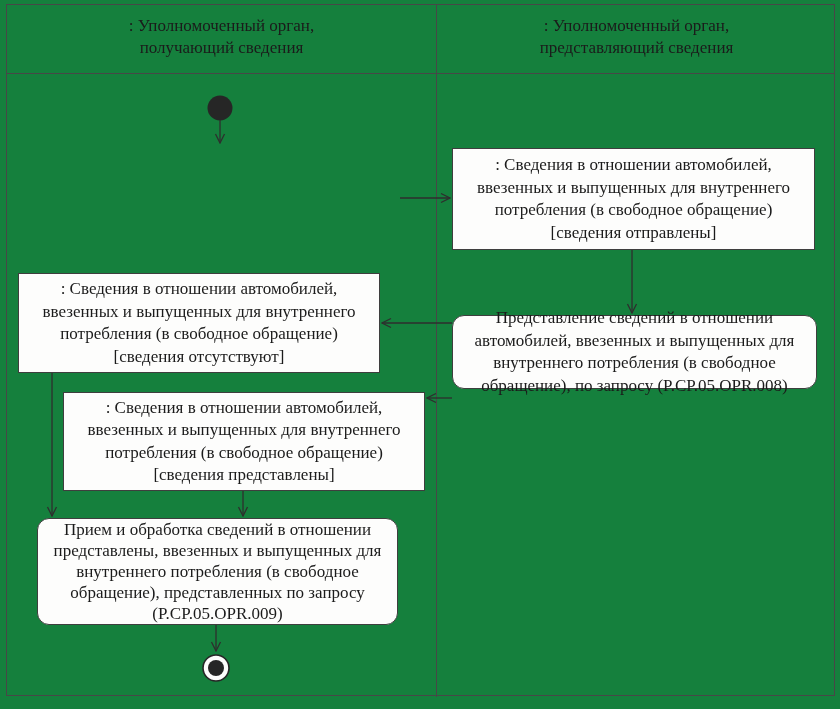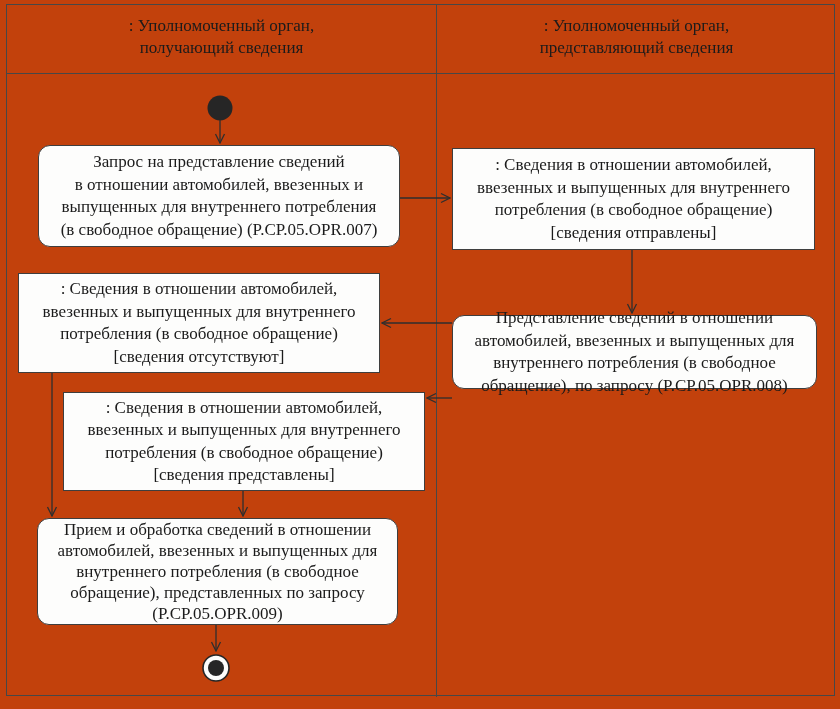--- a/index.html
+++ b/index.html
@@ -1,17 +1,17 @@
 <!DOCTYPE html>
 <html><head>
 <meta charset="utf-8">
 <style>
   html,body{margin:0;padding:0;background:#ffffff;}
   .canvas{
-    position:relative;width:840px;height:709px;background:#c2410c;
+    position:relative;width:840px;height:709px;background:#15803d;
     font-family:"Liberation Serif","DejaVu Serif",serif;color:#1b1b1b;
     overflow:hidden;
   }
   .frame{
     position:absolute;left:6px;top:4px;width:829px;height:692px;
     border:1px solid #474747;box-sizing:border-box;background:transparent;
   }
   .lane-divider{
     position:absolute;left:436px;top:4px;width:1px;height:693px;background:#474747;
   }
@@ -71,24 +71,20 @@
     <line x1="452" y1="323" x2="382" y2="323" stroke="#2e2e2e" stroke-width="1.3" marker-end="url(#arw)"></line>
     <line x1="452" y1="398" x2="427" y2="398" stroke="#2e2e2e" stroke-width="1.3" marker-end="url(#arw)"></line>
     <line x1="52" y1="373" x2="52" y2="516" stroke="#2e2e2e" stroke-width="1.3" marker-end="url(#arw)"></line>
     <line x1="243" y1="491" x2="243" y2="516" stroke="#2e2e2e" stroke-width="1.3" marker-end="url(#arw)"></line>
     <line x1="216" y1="625" x2="216" y2="651" stroke="#2e2e2e" stroke-width="1.3" marker-end="url(#arw)"></line>
 
     <circle cx="216" cy="668" r="13" fill="#fdfdfc" stroke="#262626" stroke-width="1.6"></circle>
     <circle cx="216" cy="668" r="8" fill="#262626"></circle>
   </svg>
 
-  <div class="node rounded n-request">Запрос на представление сведений
-в отношении автомобилей, ввезенных и
-выпущенных для внутреннего потребления
-(в свободное обращение) (P.CP.05.OPR.007)</div>
 
   <div class="node n-info-sent">: Сведения в отношении автомобилей,
 ввезенных и выпущенных для внутреннего
 потребления (в свободное обращение)
 [сведения отправлены]</div>
 
   <div class="node n-info-absent">: Сведения в отношении автомобилей,
 ввезенных и выпущенных для внутреннего
 потребления (в свободное обращение)
 [сведения отсутствуют]</div>
@@ -97,18 +93,18 @@
 автомобилей, ввезенных и выпущенных для
 внутреннего потребления (в свободное
 обращение), по запросу (P.CP.05.OPR.008)</div>
 
   <div class="node n-info-provided">: Сведения в отношении автомобилей,
 ввезенных и выпущенных для внутреннего
 потребления (в свободное обращение)
 [сведения представлены]</div>
 
   <div class="node rounded tight n-receive">Прием и обработка сведений в отношении
-автомобилей, ввезенных и выпущенных для
+представлены, ввезенных и выпущенных для
 внутреннего потребления (в свободное
 обращение), представленных по запросу
 (P.CP.05.OPR.009)</div>
 
 </div>
 
 </body></html>

